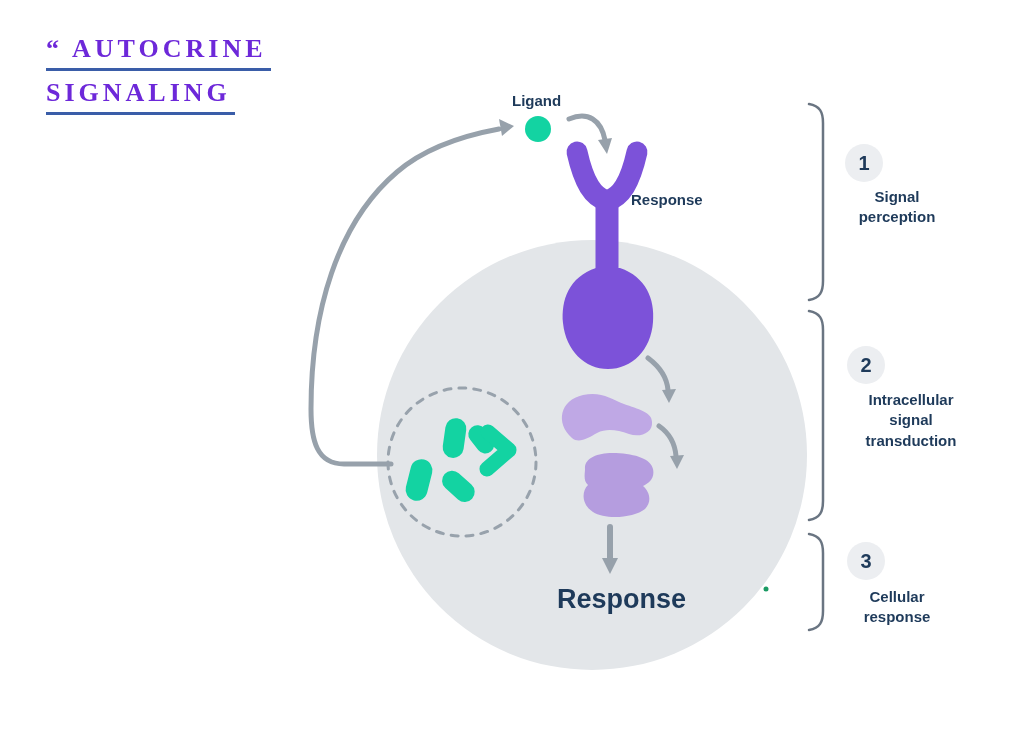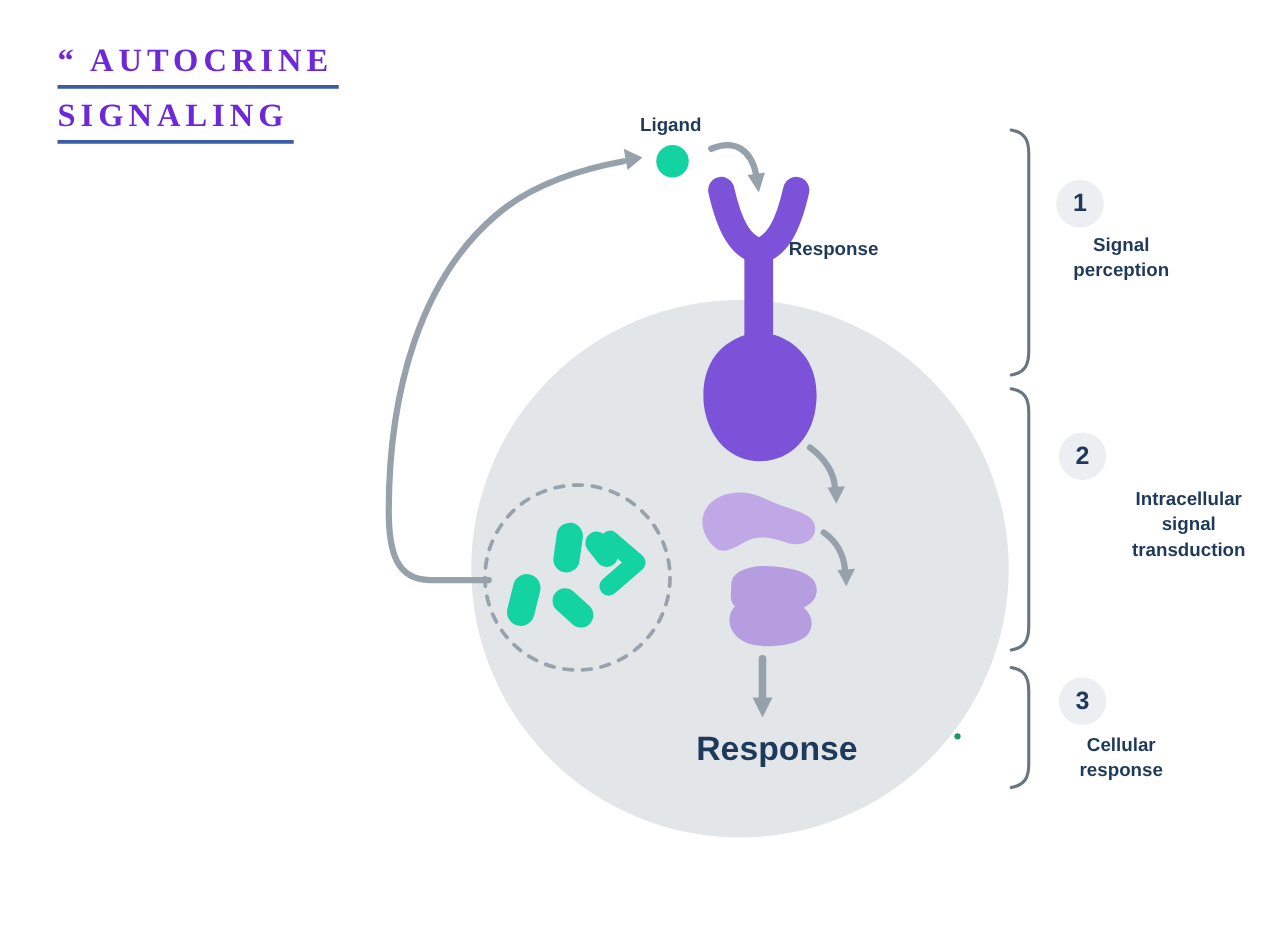--- a/index.html
+++ b/index.html
@@ -40,21 +40,21 @@
     width:38px;height:38px;border-radius:50%;
     background:#eceef1;color:#1e3a5a;
     font-weight:bold;font-size:20px;
     display:flex;align-items:center;justify-content:center;
   }
   .badge-1{left:845px;top:144px;}
   .badge-2{left:847px;top:346px;}
   .badge-3{left:847px;top:542px;}
   .step-lbl{color:#1e3a5a;font-weight:bold;font-size:15px;line-height:1.35;text-align:center;}
   .step-1-lbl{left:847px;top:187px;width:100px;}
-  .step-2-lbl{left:847px;top:390px;width:128px;margin-left:40px;}
+  .step-2-lbl{left:847px;top:390px;width:128px;}
   .step-3-lbl{left:847px;top:587px;width:100px;}
 </style>
 </head>
 <body>
 
 <svg id="diagram-svg" class="abs" width="1024" height="740" viewBox="0 0 1024 740">
 
   <circle cx="592" cy="455" r="215" fill="#e3e6e9"></circle>
 
   <circle cx="462" cy="462" r="74" fill="none" stroke="#98a2ac" stroke-width="3" stroke-dasharray="7 8" stroke-linecap="round"></circle>

